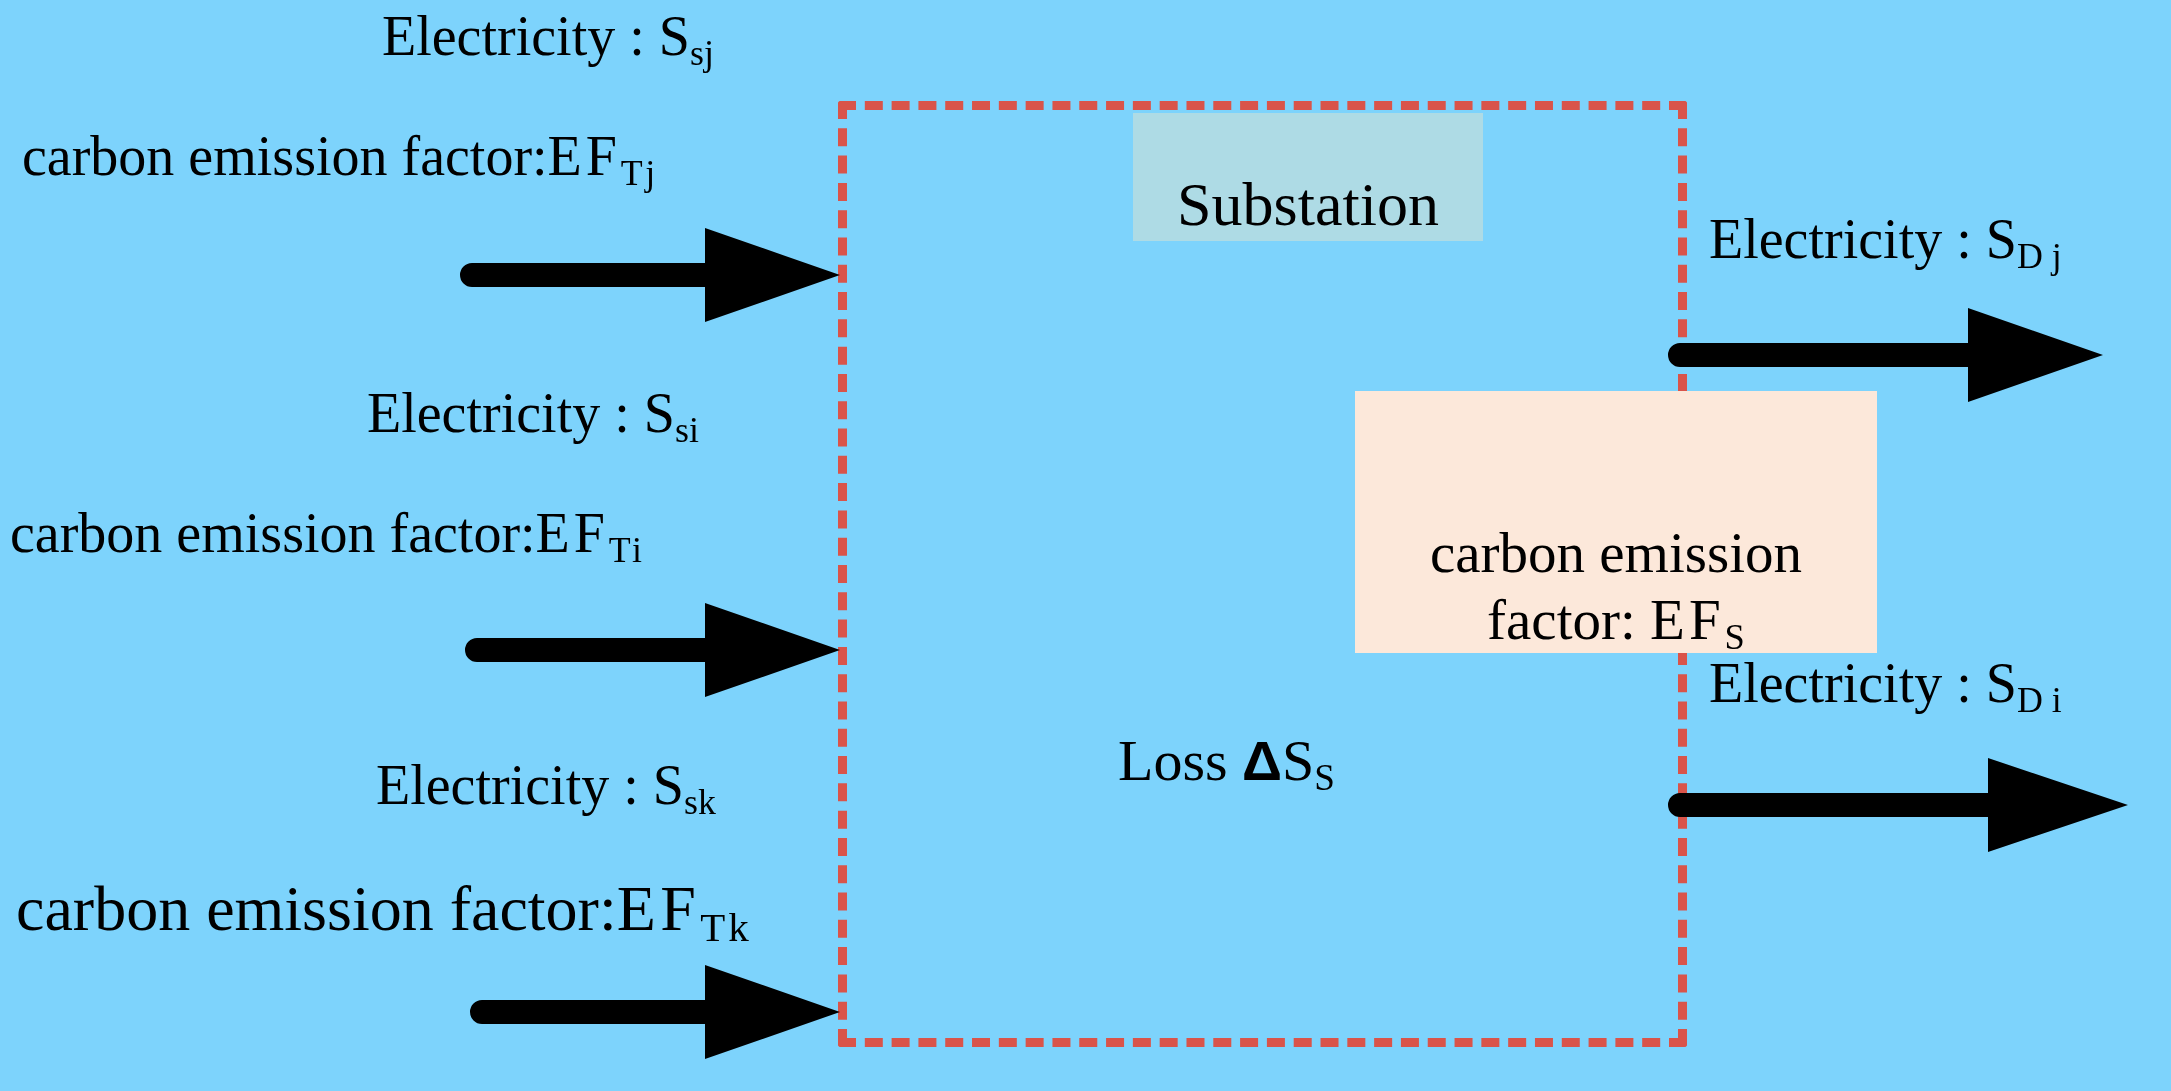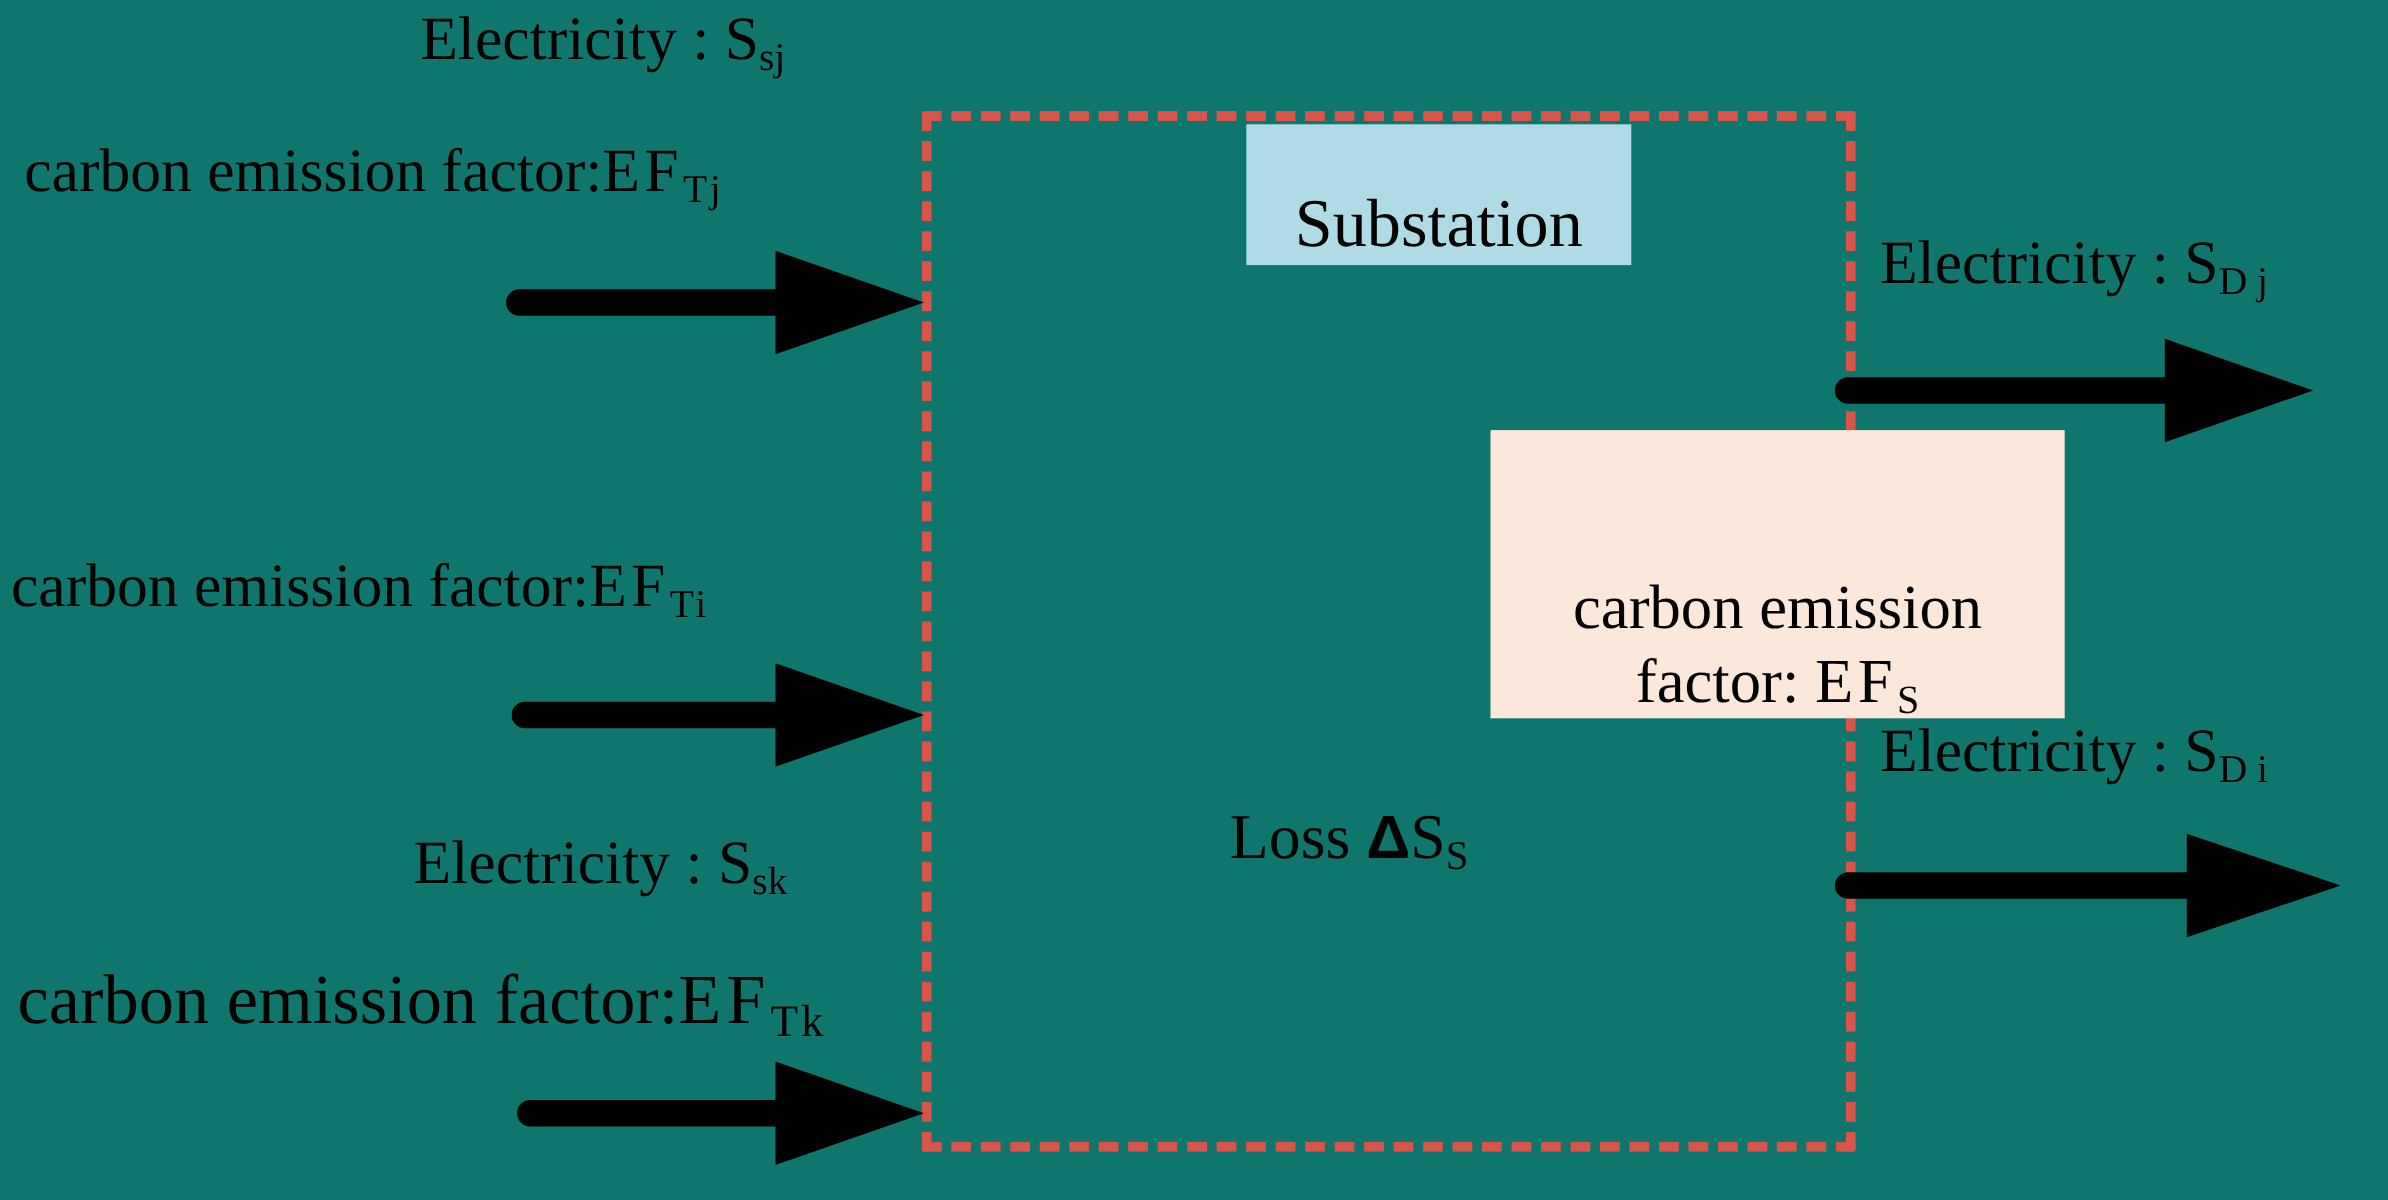--- a/index.html
+++ b/index.html
@@ -5,21 +5,21 @@
 <style>
   html, body {
     margin: 0;
     padding: 0;
     background: #ffffff;
   }
   #canvas {
     position: relative;
     width: 2171px;
     height: 1091px;
-    background: #0f766e;
+    background: #7dd3fc;
     overflow: hidden;
     font-family: "Liberation Serif", "DejaVu Serif", serif;
     color: #000000;
   }
 
   
   .boundary {
     position: absolute;
     left: 838px;
     top: 101px;
@@ -100,20 +100,23 @@
   <div class="boundary"></div>
 
   <div class="lbl lbl-el-sj">
     <span>Electricity : </span><span>S</span><sub>sj</sub>
   </div>
 
   <div class="lbl lbl-cef-tj">
     <span>carbon emission factor:</span><span class="sp">EF</span><sub class="sp">Tj</sub>
   </div>
 
+  <div class="lbl lbl-el-si">
+    <span>Electricity : </span><span>S</span><sub>si</sub>
+  </div>
 
   <div class="lbl lbl-cef-ti">
     <span>carbon emission factor:</span><span class="sp">EF</span><sub class="sp">Ti</sub>
   </div>
 
   <div class="lbl lbl-el-sk">
     <span>Electricity : </span><span>S</span><sub>sk</sub>
   </div>
 
   <div class="lbl lbl-cef-tk">

